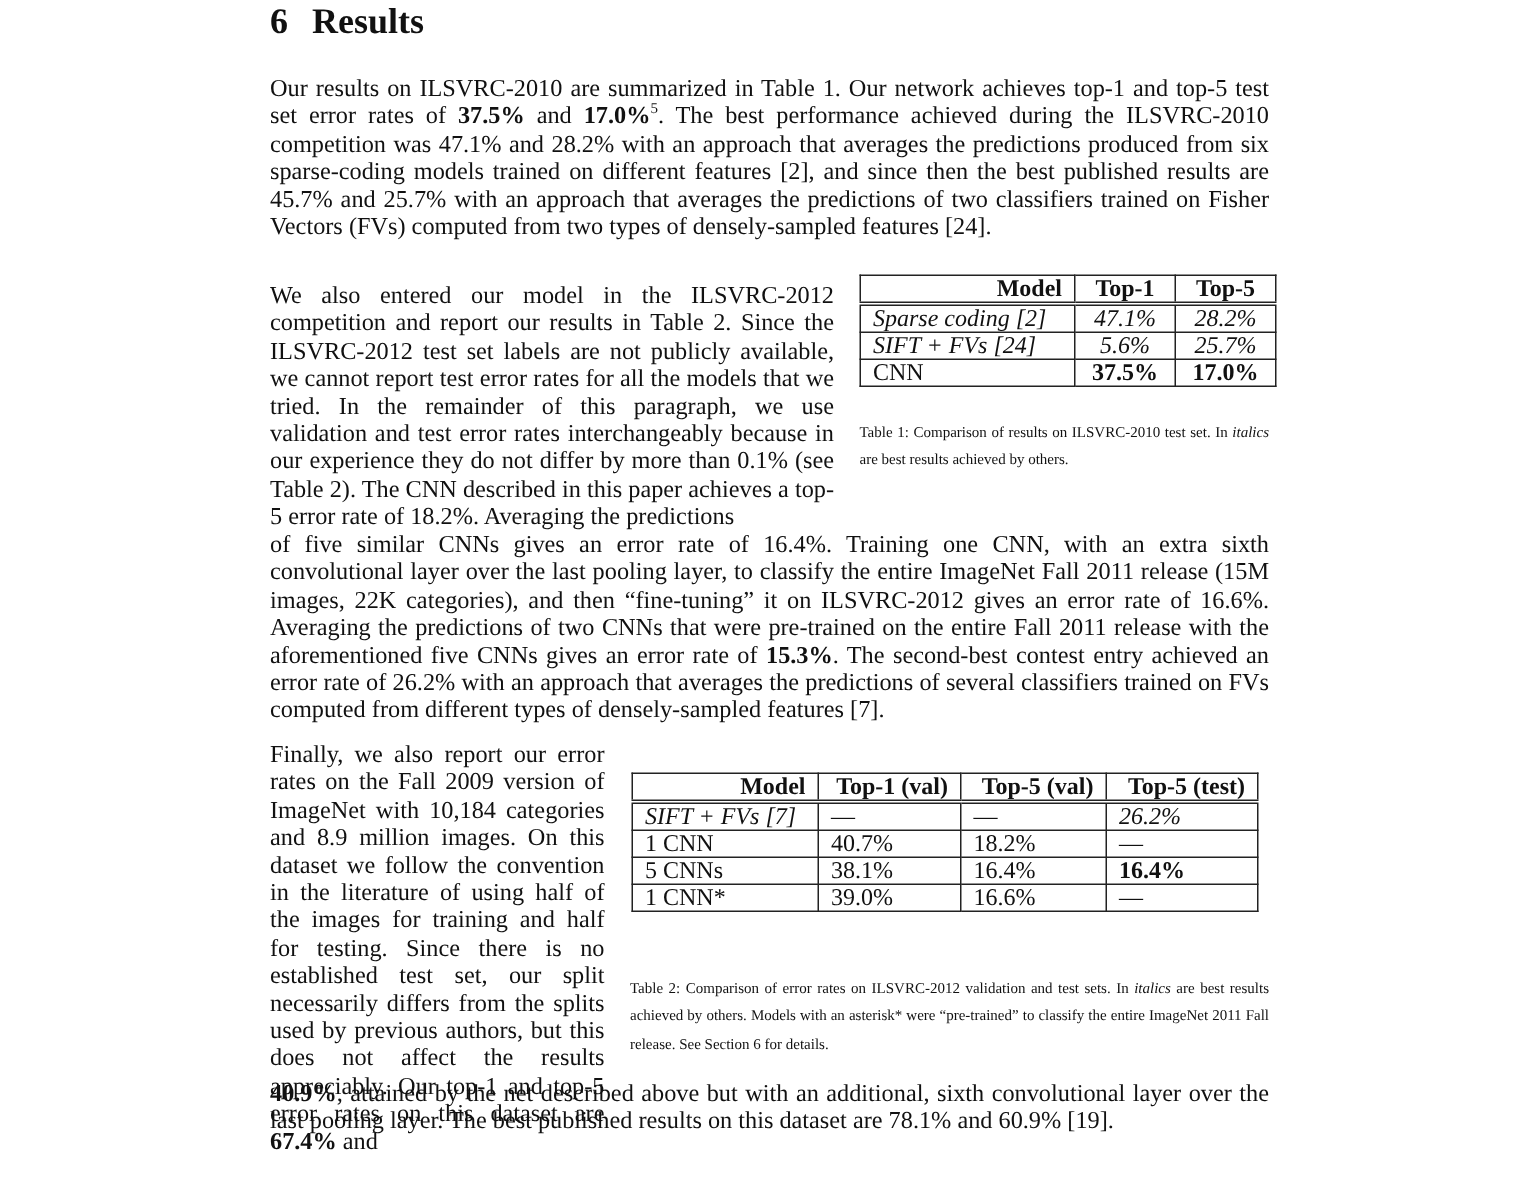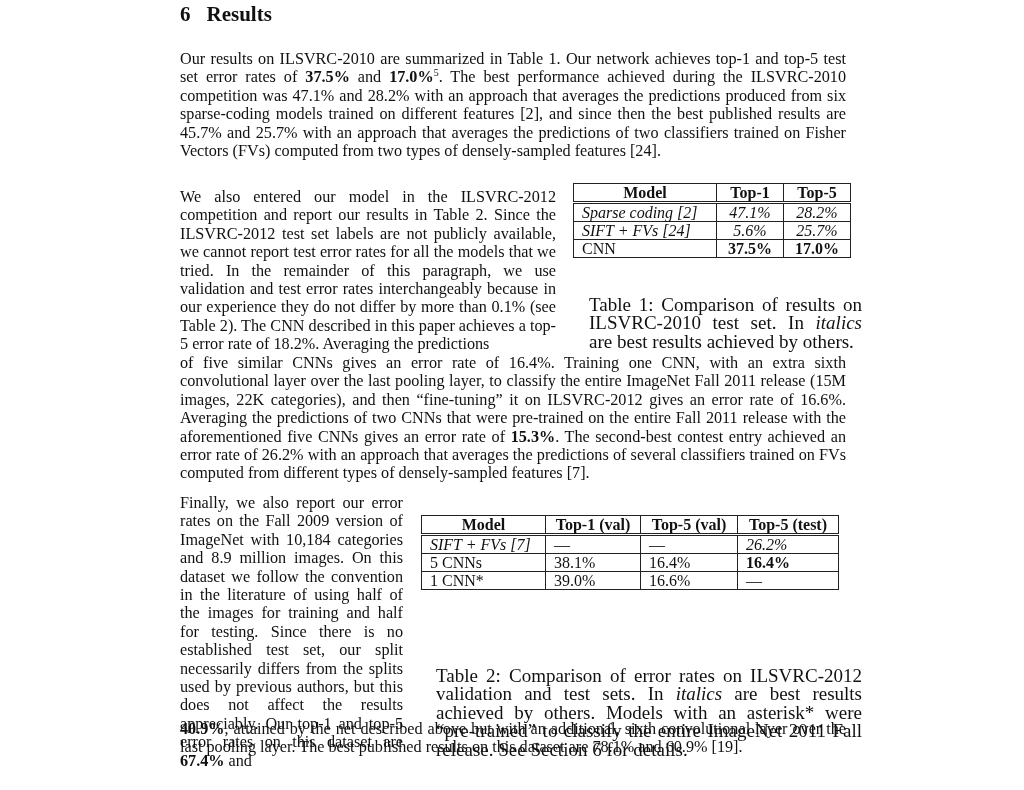--- a/index.html
+++ b/index.html
@@ -3,21 +3,21 @@
 <meta charset="utf-8">
 <style>
   html, body { margin: 0; padding: 0; background: #ffffff; }
   body {
     width: 1024px; height: 790px; position: relative; overflow: hidden;
     font-family: "Liberation Serif", "DejaVu Serif", serif;
     color: #111; font-size: 16.2px;
   }
   .heading {
     position: absolute; left: 180px; top: 2px;
-    font-weight: bold; font-size: 21px; margin: 0;
+    font-weight: bold; font-size: 24px; margin: 0;
   }
   .heading .num { margin-right: 16px; }
   .para {
     position: absolute; left: 180px; width: 666px;
     line-height: 18.4px; text-align: justify; margin: 0;
   }
   .p1 { top: 50px; }
   .col-left { position: absolute; left: 180px; line-height: 18.4px; text-align: justify; margin: 0; }
   .p2 { top: 188px; width: 376px; }
   .p2b { top: 354px; left: 180px; width: 666px; }
@@ -26,36 +26,36 @@
   b { font-weight: bold; }
   sup { font-size: 10px; vertical-align: super; line-height: 0; }
 
   table.t {
     position: absolute; border-collapse: collapse;
     font-size: 16px; line-height: 17px;
   }
   table.t td, table.t th {
     border: 1px solid #222; padding: 0 8px; white-space: nowrap;
   }
-  table.t th { font-weight: bold; text-align: center; }
+  table.t th { font-weight: bold; text-align: right; }
   table.t thead tr th { border-bottom: 3px double #222; }
   #table1 { left: 573px; top: 183px; }
   #table1 th.c, #table1 td.c { text-align: center; margin-left: 26px; }
   #table1 td.m { width: 126px; }
   #table1 td.c { width: 50px; }
   #table2 { left: 421px; top: 515px; }
   #table2 td.m { width: 107px; }
   #table2 td.c, #table2 th.c { }
   #table2 td.c1 { width: 78px; } #table2 td.c2 { width: 80px; } #table2 td.c3 { width: 84px; }
   .it { font-style: italic; }
   .bold { font-weight: bold; }
 
   .caption {
-    position: absolute; font-size: 19px; line-height: 18.4px;
-    text-align: justify; margin: 16px;
+    position: absolute; font-size: 10px; line-height: 18.4px;
+    text-align: justify; margin: 0;
   }
   .cap1 { left: 573px; top: 280px; width: 273px; }
   .cap2 { left: 420px; top: 651px; width: 426px; }
 </style>
 </head>
 <body>
 
 <h2 class="heading">
   <span class="num">6</span><span>Results</span>
 </h2>
@@ -107,20 +107,26 @@
     </tr>
   </thead>
   <tbody>
     <tr>
       <td class="m it">SIFT + FVs [7]</td>
       <td class="c c1">—</td>
       <td class="c c2">—</td>
       <td class="c c3 it">26.2%</td>
     </tr>
     <tr>
+      <td class="m">1 CNN</td>
+      <td class="c c1">40.7%</td>
+      <td class="c c2">18.2%</td>
+      <td class="c c3">—</td>
+    </tr>
+    <tr>
       <td class="m">5 CNNs</td>
       <td class="c c1">38.1%</td>
       <td class="c c2">16.4%</td>
       <td class="c c3 bold">16.4%</td>
     </tr>
     <tr>
       <td class="m">1 CNN*</td>
       <td class="c c1">39.0%</td>
       <td class="c c2">16.6%</td>
       <td class="c c3">—</td>

